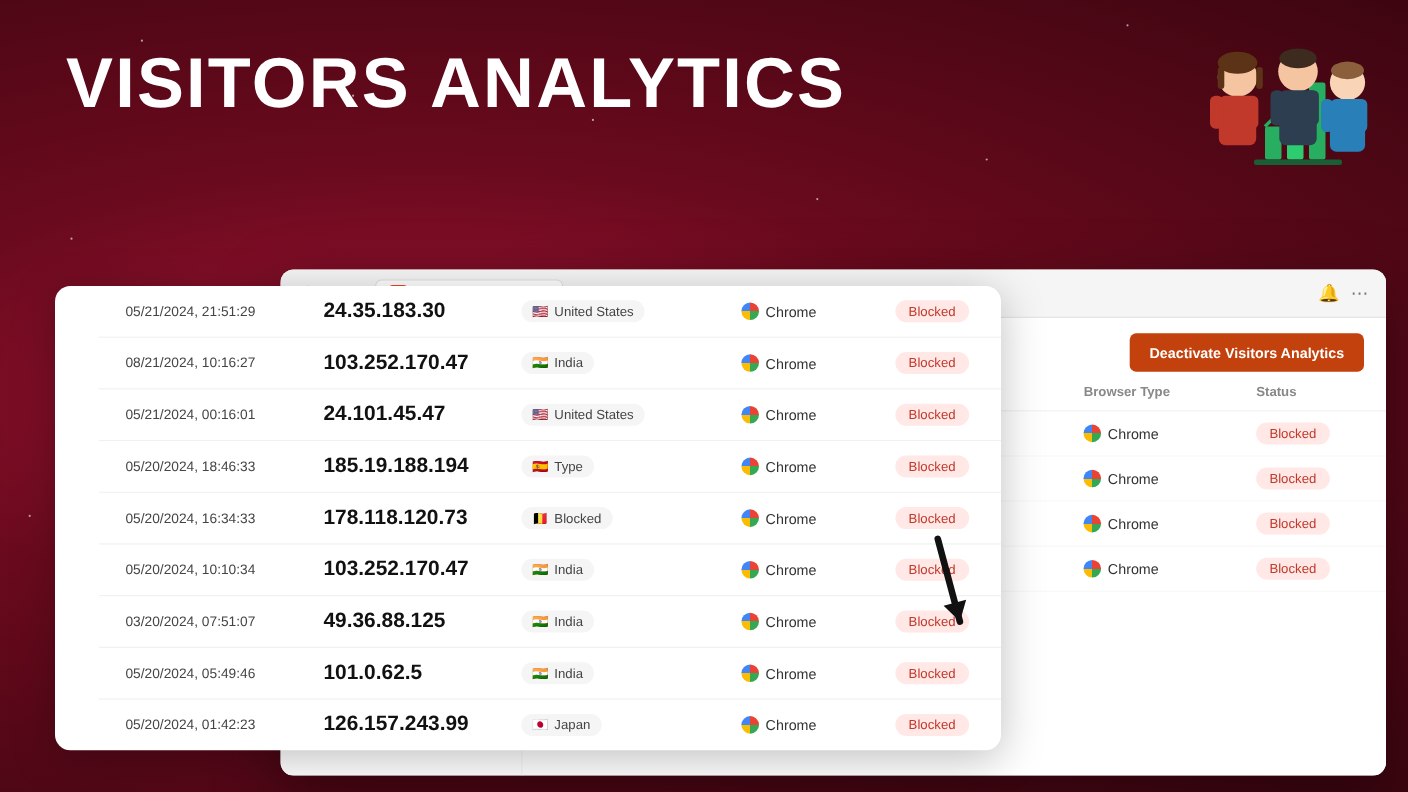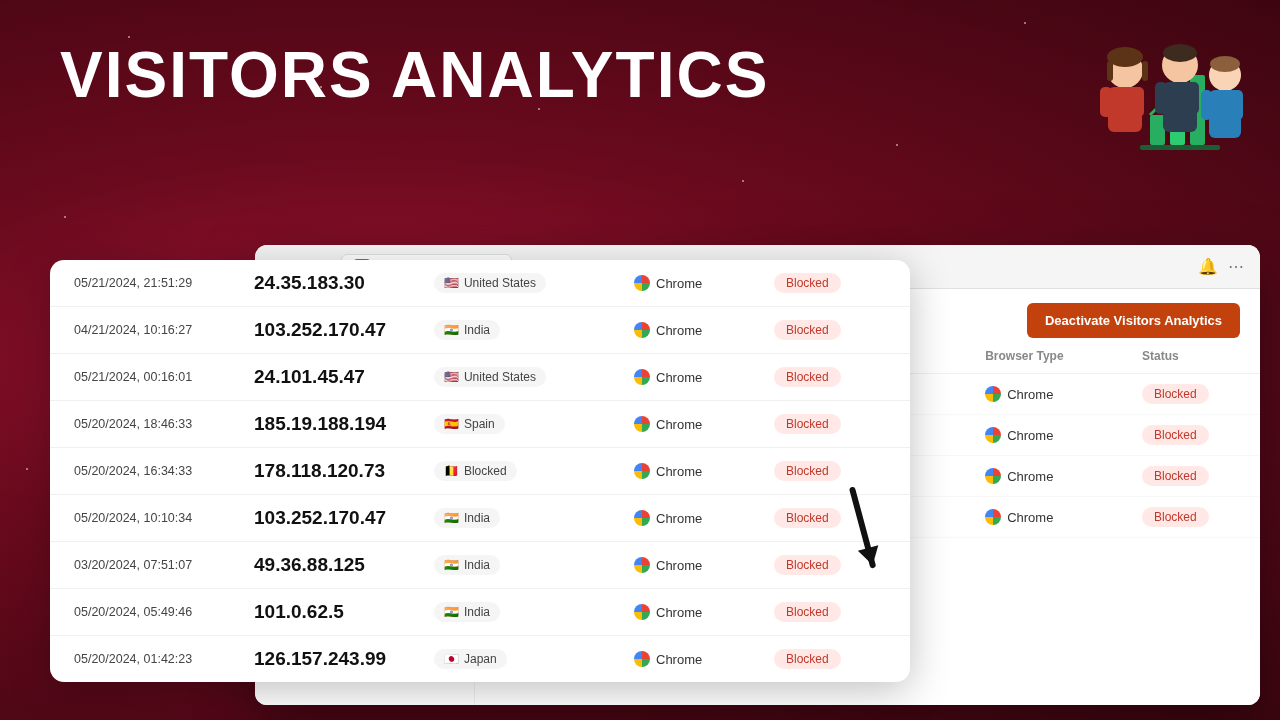--- a/index.html
+++ b/index.html
@@ -249,20 +249,21 @@
       z-index: 10;
       overflow: hidden;
     }
     .front-table-row {
       display: flex;
       align-items: center;
       padding: 12px 24px;
       font-size: 13px;
       color: #333;
       border-bottom: 1px solid #f0f0f0;
+      margin-left: 40px;
     }
     .front-table-row:last-child { border-bottom: none; }
     .front-col-date { width: 180px; color: #444; font-size: 12.5px; }
     .front-col-ip { width: 180px; font-weight: 700; color: #111; font-size: 19px; }
     .front-col-country { width: 200px; }
     .front-col-browser { width: 140px; display: flex; align-items: center; gap: 6px; }
     .front-col-status { flex: 1; }
 
     
     .arrow-indicator {
@@ -479,21 +480,21 @@
       </div>
       <div class="front-col-browser">
         <span class="chrome-icon"></span>
         <span>Chrome</span>
       </div>
       <div class="front-col-status">
         <span class="status-blocked">Blocked</span>
       </div>
     </div>
     <div class="front-table-row">
-      <div class="front-col-date">04/21/2024, 10:16:27</div>
+      <div class="front-col-date">08/21/2024, 10:16:27</div>
       <div class="front-col-ip">103.252.170.47</div>
       <div class="front-col-country">
         <span class="country-badge">
           <span>🇮🇳</span>
           <span>India</span>
         </span>
       </div>
       <div class="front-col-browser">
         <span class="chrome-icon"></span>
         <span>Chrome</span>
@@ -518,21 +519,21 @@
       <div class="front-col-status">
         <span class="status-blocked">Blocked</span>
       </div>
     </div>
     <div class="front-table-row">
       <div class="front-col-date">05/20/2024, 18:46:33</div>
       <div class="front-col-ip">185.19.188.194</div>
       <div class="front-col-country">
         <span class="country-badge">
           <span>🇪🇸</span>
-          <span>Spain</span>
+          <span>Type</span>
         </span>
       </div>
       <div class="front-col-browser">
         <span class="chrome-icon"></span>
         <span>Chrome</span>
       </div>
       <div class="front-col-status">
         <span class="status-blocked">Blocked</span>
       </div>
     </div>

